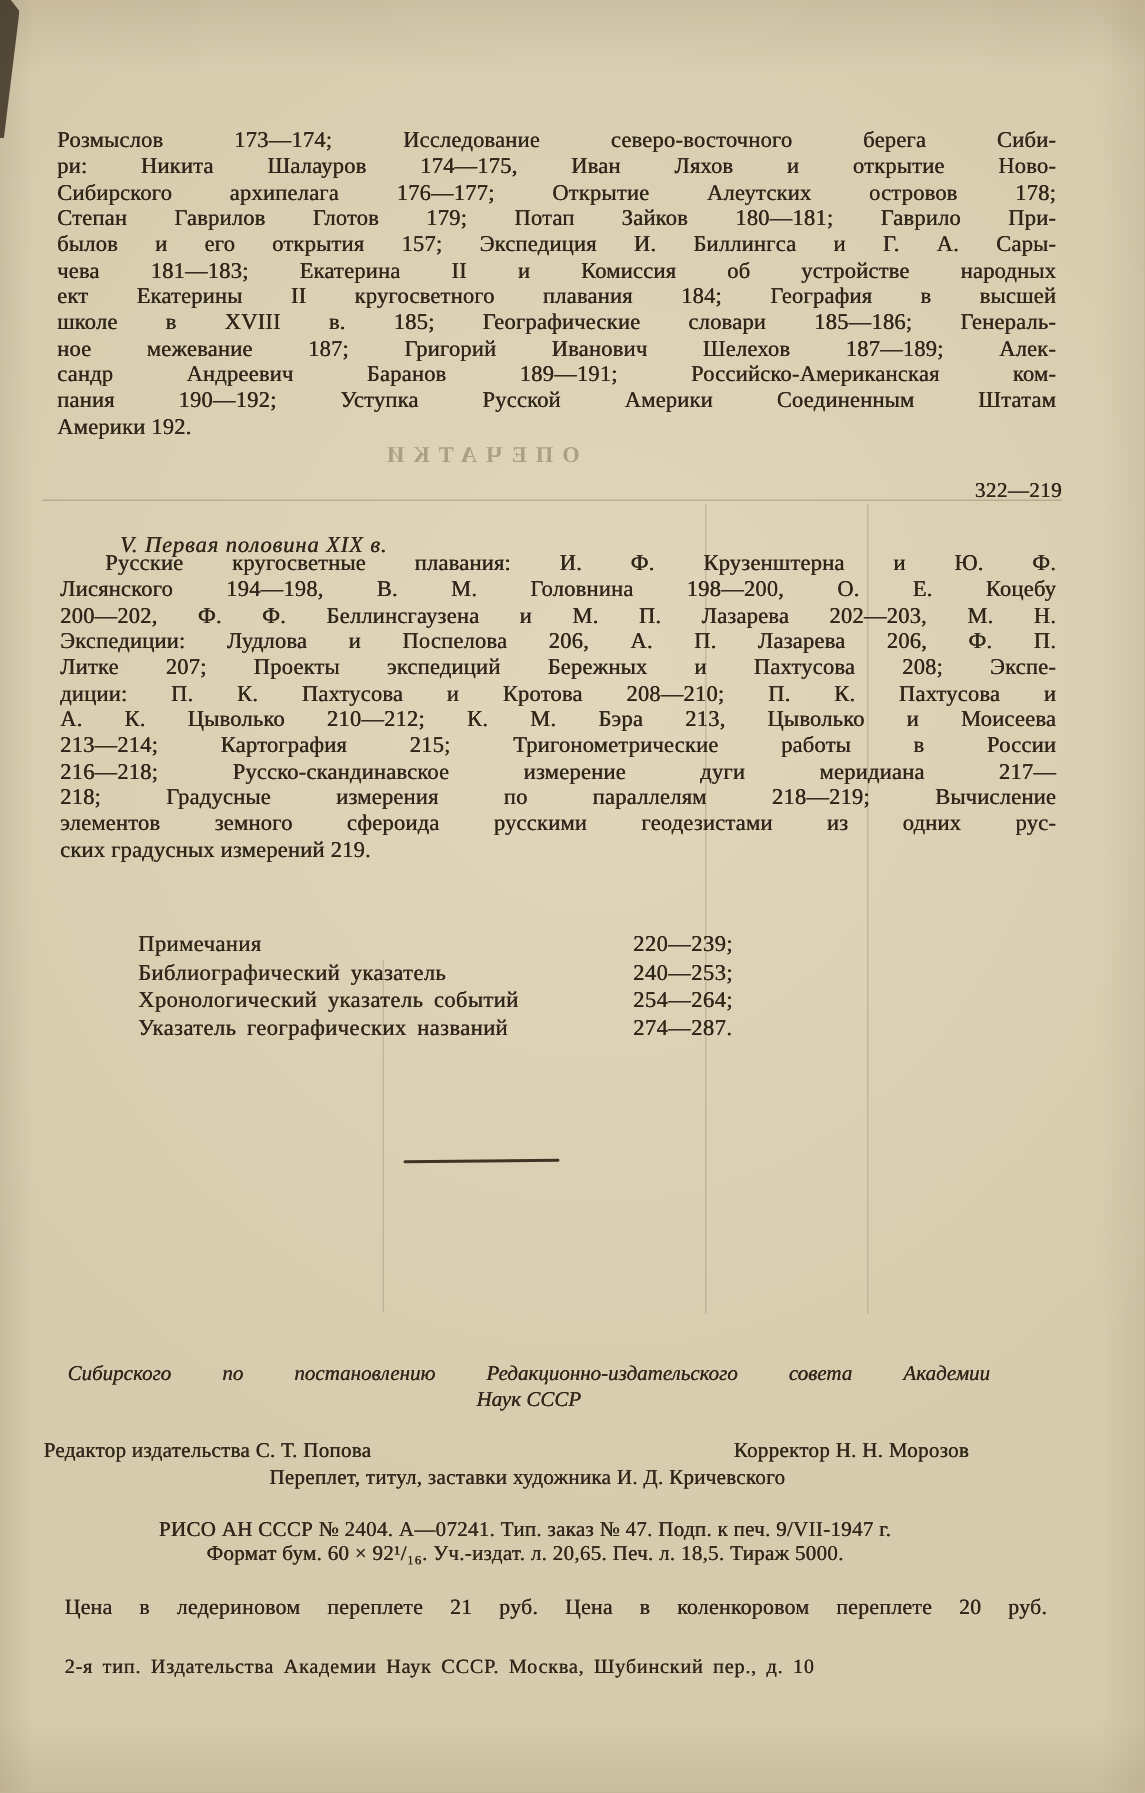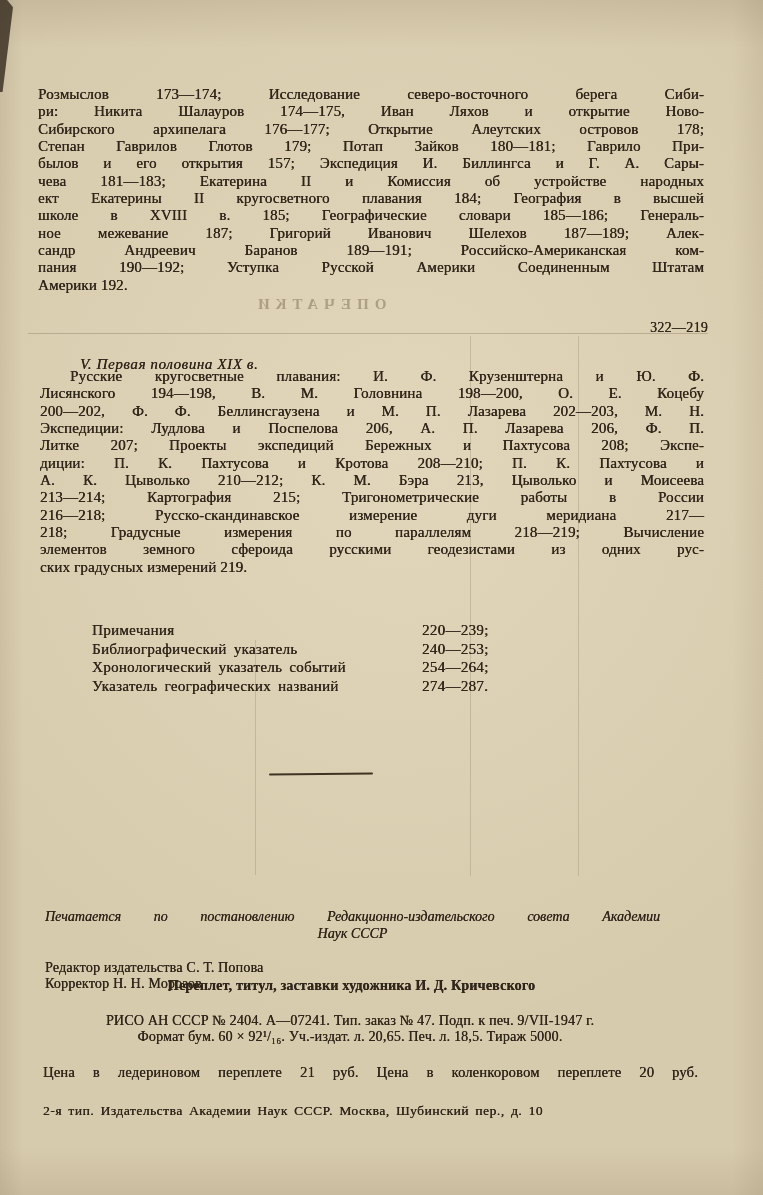--- a/index.html
+++ b/index.html
@@ -111,29 +111,29 @@
     </div>
     <div class="bmrow">
       <span>Указатель географических названий</span>
       <span class="bmpages">274—287.</span>
     </div>
   </div>
 
   <div class="abs divider" style="left:269px;top:773px;width:104px;"></div>
 
   <div class="abs note center" style="left:45px;top:908px;width:615px;">
-    <div class="jl" style="text-align:justify;text-align-last:justify;">Печатается по постановлению Редакционно-издательского совета Академии</div>
+    <div class="jl" style="text-align:justify;text-align-last:justify;">Сибирского по постановлению Редакционно-издательского совета Академии</div>
     <div class="center">Наук СССР</div>
   </div>
 
-  <div class="abs imp credits" style="left:45px;top:960px;width:617px;flex-direction:column;">
+  <div class="abs imp credits" style="left:29px;top:960px;width:617px;">
     <span>Редактор издательства С. Т. Попова</span>
     <span>Корректор Н. Н. Морозов</span>
   </div>
-  <div class="abs imp center" style="left:43px;top:978px;width:617px;font-weight:bold;">Переплет, титул, заставки художника И. Д. Кричевского</div>
+  <div class="abs imp center" style="left:43px;top:978px;width:617px;">Переплет, титул, заставки художника И. Д. Кричевского</div>
 
   <div class="abs imp center" style="left:30px;top:1013px;width:640px;">
     <div>РИСО АН СССР № 2404. А—07241. Тип. заказ № 47. Подп. к печ. 9/VII-1947 г.</div>
     <div>Формат бум. 60 × 92¹/₁₆. Уч.-издат. л. 20,65. Печ. л. 18,5. Тираж 5000.</div>
   </div>
 
   <div class="abs imp" style="left:43px;top:1064px;width:655px;font-size:14.5px;text-align:justify;text-align-last:justify;">Цена в ледериновом переплете 21 руб. Цена в коленкоровом переплете 20 руб.</div>
 
   <div class="abs printer" style="left:43px;top:1103px;width:660px;">2-я тип. Издательства Академии Наук СССР. Москва, Шубинский пер., д. 10</div>
 

